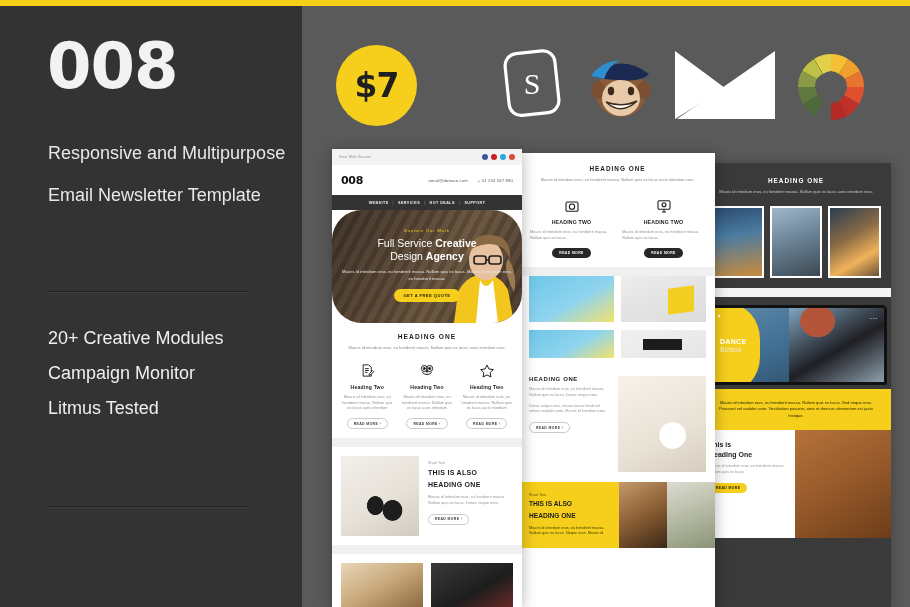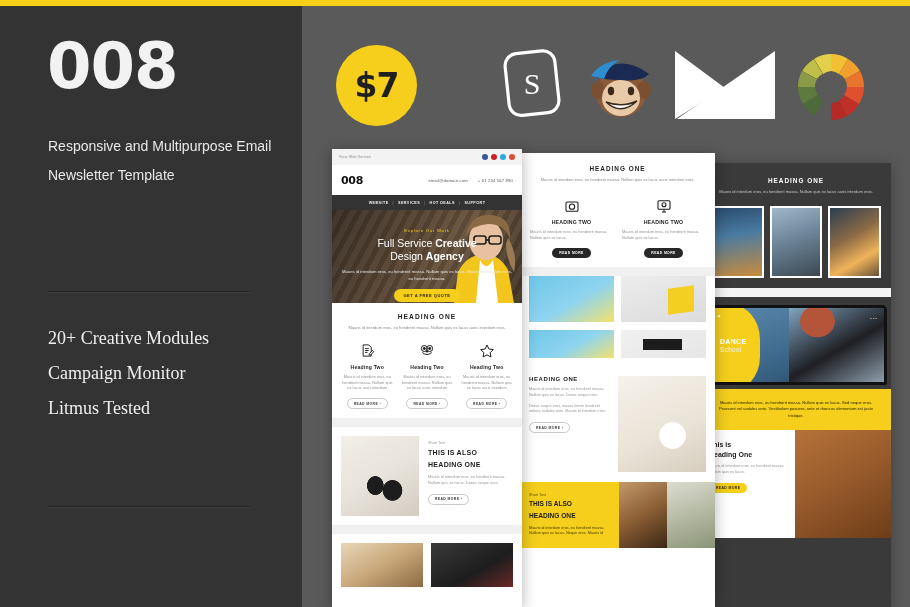--- a/index.html
+++ b/index.html
@@ -19,33 +19,33 @@
     position:absolute;left:0;top:0;width:302px;height:607px;
     background:#333333;z-index:20;
   }
   .product-number{
     position:absolute;left:47px;top:34px;
     font-size:64px;font-weight:bold;color:#f2f2f2;letter-spacing:-1px;
     line-height:1;font-family:"DejaVu Sans",sans-serif;
   }
   .tagline{
     position:absolute;left:48px;top:132px;width:240px;
-    font-size:14px;line-height:29px;color:#e8e8e8;font-weight:400;
+    font-size:18px;line-height:42px;color:#e8e8e8;font-weight:400;
   }
   .rule{
     position:absolute;left:48px;width:202px;height:1px;background:#232323;
     border-bottom:1px solid #3e3e3e;
   }
   .rule-1{top:291px;}
   .rule-2{top:506px;}
   .feature-list{
     position:absolute;left:48px;top:321px;width:250px;
     font-size:18px;line-height:35px;color:#efefef;font-weight:400;
   }
-  .feature-list .f{display:block;white-space:nowrap;font-family:Liberation Serif, serif;}
+  .feature-list .f{display:block;white-space:nowrap;}
   .best-support{
     position:absolute;left:48px;top:538px;
     font-size:21px;font-weight:bold;color:#ffffff;letter-spacing:.2px;
   }
 
   
   .right-panel{position:absolute;left:302px;top:0;width:608px;height:607px;background:#5a5a5a;overflow:hidden;}
 
   
   .badge-row{position:absolute;left:0;top:0;width:608px;height:145px;}
@@ -89,22 +89,22 @@
   .brand-bar{height:30px;background:#fff;display:flex;align-items:center;
     justify-content:space-between;padding:0 9px;}
   .brand-bar .logo{font-size:11px;font-weight:bold;color:#111;letter-spacing:-.3px;
     font-family:"DejaVu Sans",sans-serif;}
   .brand-bar .contact{font-size:4.1px;color:#555;letter-spacing:.2px;display:flex;gap:10px;}
 
   .nav-bar{height:15px;background:#333;display:flex;align-items:center;justify-content:center;
     gap:4px;font-size:3.7px;color:#efefef;letter-spacing:.45px;font-weight:bold;}
   .nav-bar span.sep{color:#9a9a9a;font-weight:400;}
 
-  .hero{position:relative;height:93px;overflow:hidden;
-    background:linear-gradient(120deg,#3d3228 0%,#5a4736 38%,#6b563f 60%,#46382b 100%);}
+  .hero{position:relative;height:113px;overflow:hidden;
+    background:linear-gradient(120deg,#3d3228 0%,#5a4736 38%,#6b563f 60%,#46382b 100%);border-radius:30px;}
   .hero .texture{position:absolute;inset:0;opacity:.30;
     background:repeating-linear-gradient(118deg,rgba(0,0,0,.45) 0 5px,rgba(255,255,255,.07) 5px 11px);}
   .hero .woman{position:absolute;right:-6px;bottom:0;width:92px;height:93px;}
   .hero .copy{position:absolute;left:0;right:0;top:18px;text-align:center;z-index:4;}
   .hero .eyebrow{font-size:4.3px;color:#f5cf1b;letter-spacing:.7px;}
   .hero h2{margin:4px 0 0;font-size:10.5px;line-height:13px;color:#fff;font-weight:400;}
   .hero h2 b{font-weight:bold;}
   .hero p{margin:6px 10px 0;font-size:4.2px;line-height:6.6px;color:#e6e6e6;}
   .hero .cta{display:inline-block;margin-top:7px;background:#f5cf1b;color:#241f05;
     font-size:4px;font-weight:bold;letter-spacing:.5px;border-radius:9px;padding:4px 9px;}

